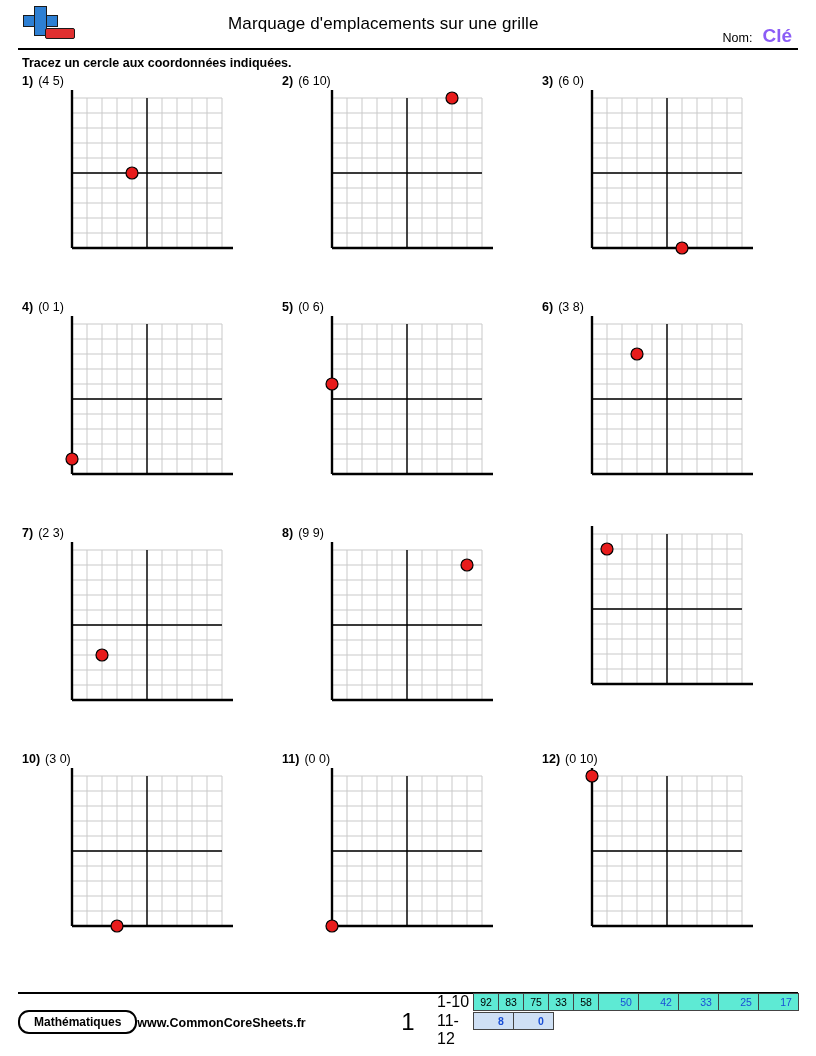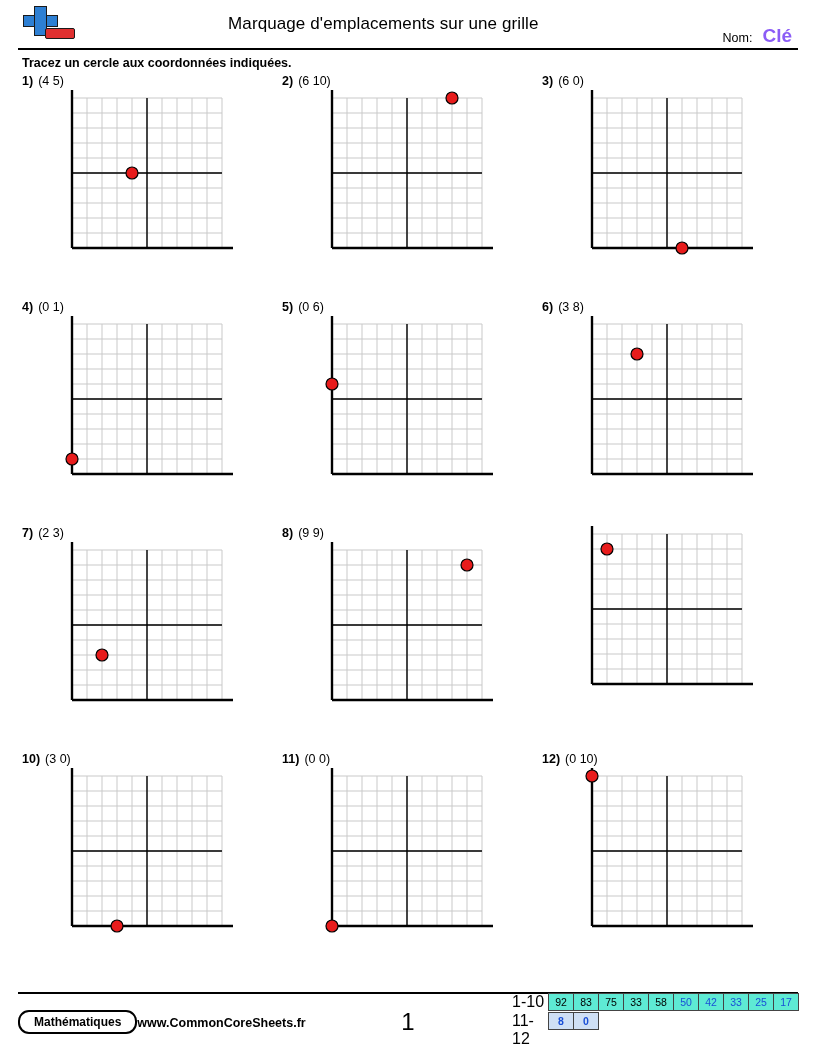--- a/index.html
+++ b/index.html
@@ -190,20 +190,21 @@
     border: 1px solid #444;
     margin-right: -1px;
     display: flex;
     align-items: center;
     justify-content: center;
     font-size: 10.5px;
     background: #5eead4;
   }
   .ak-cell.blue {
     color: #1a4fd6;
+    padding-left: 15px;
   }
   .ak-cell.fill {
     background: #cfe0f5;
     font-weight: bold;
   }
 </style>
 </head>
 <body>
 
 <div class="page">

